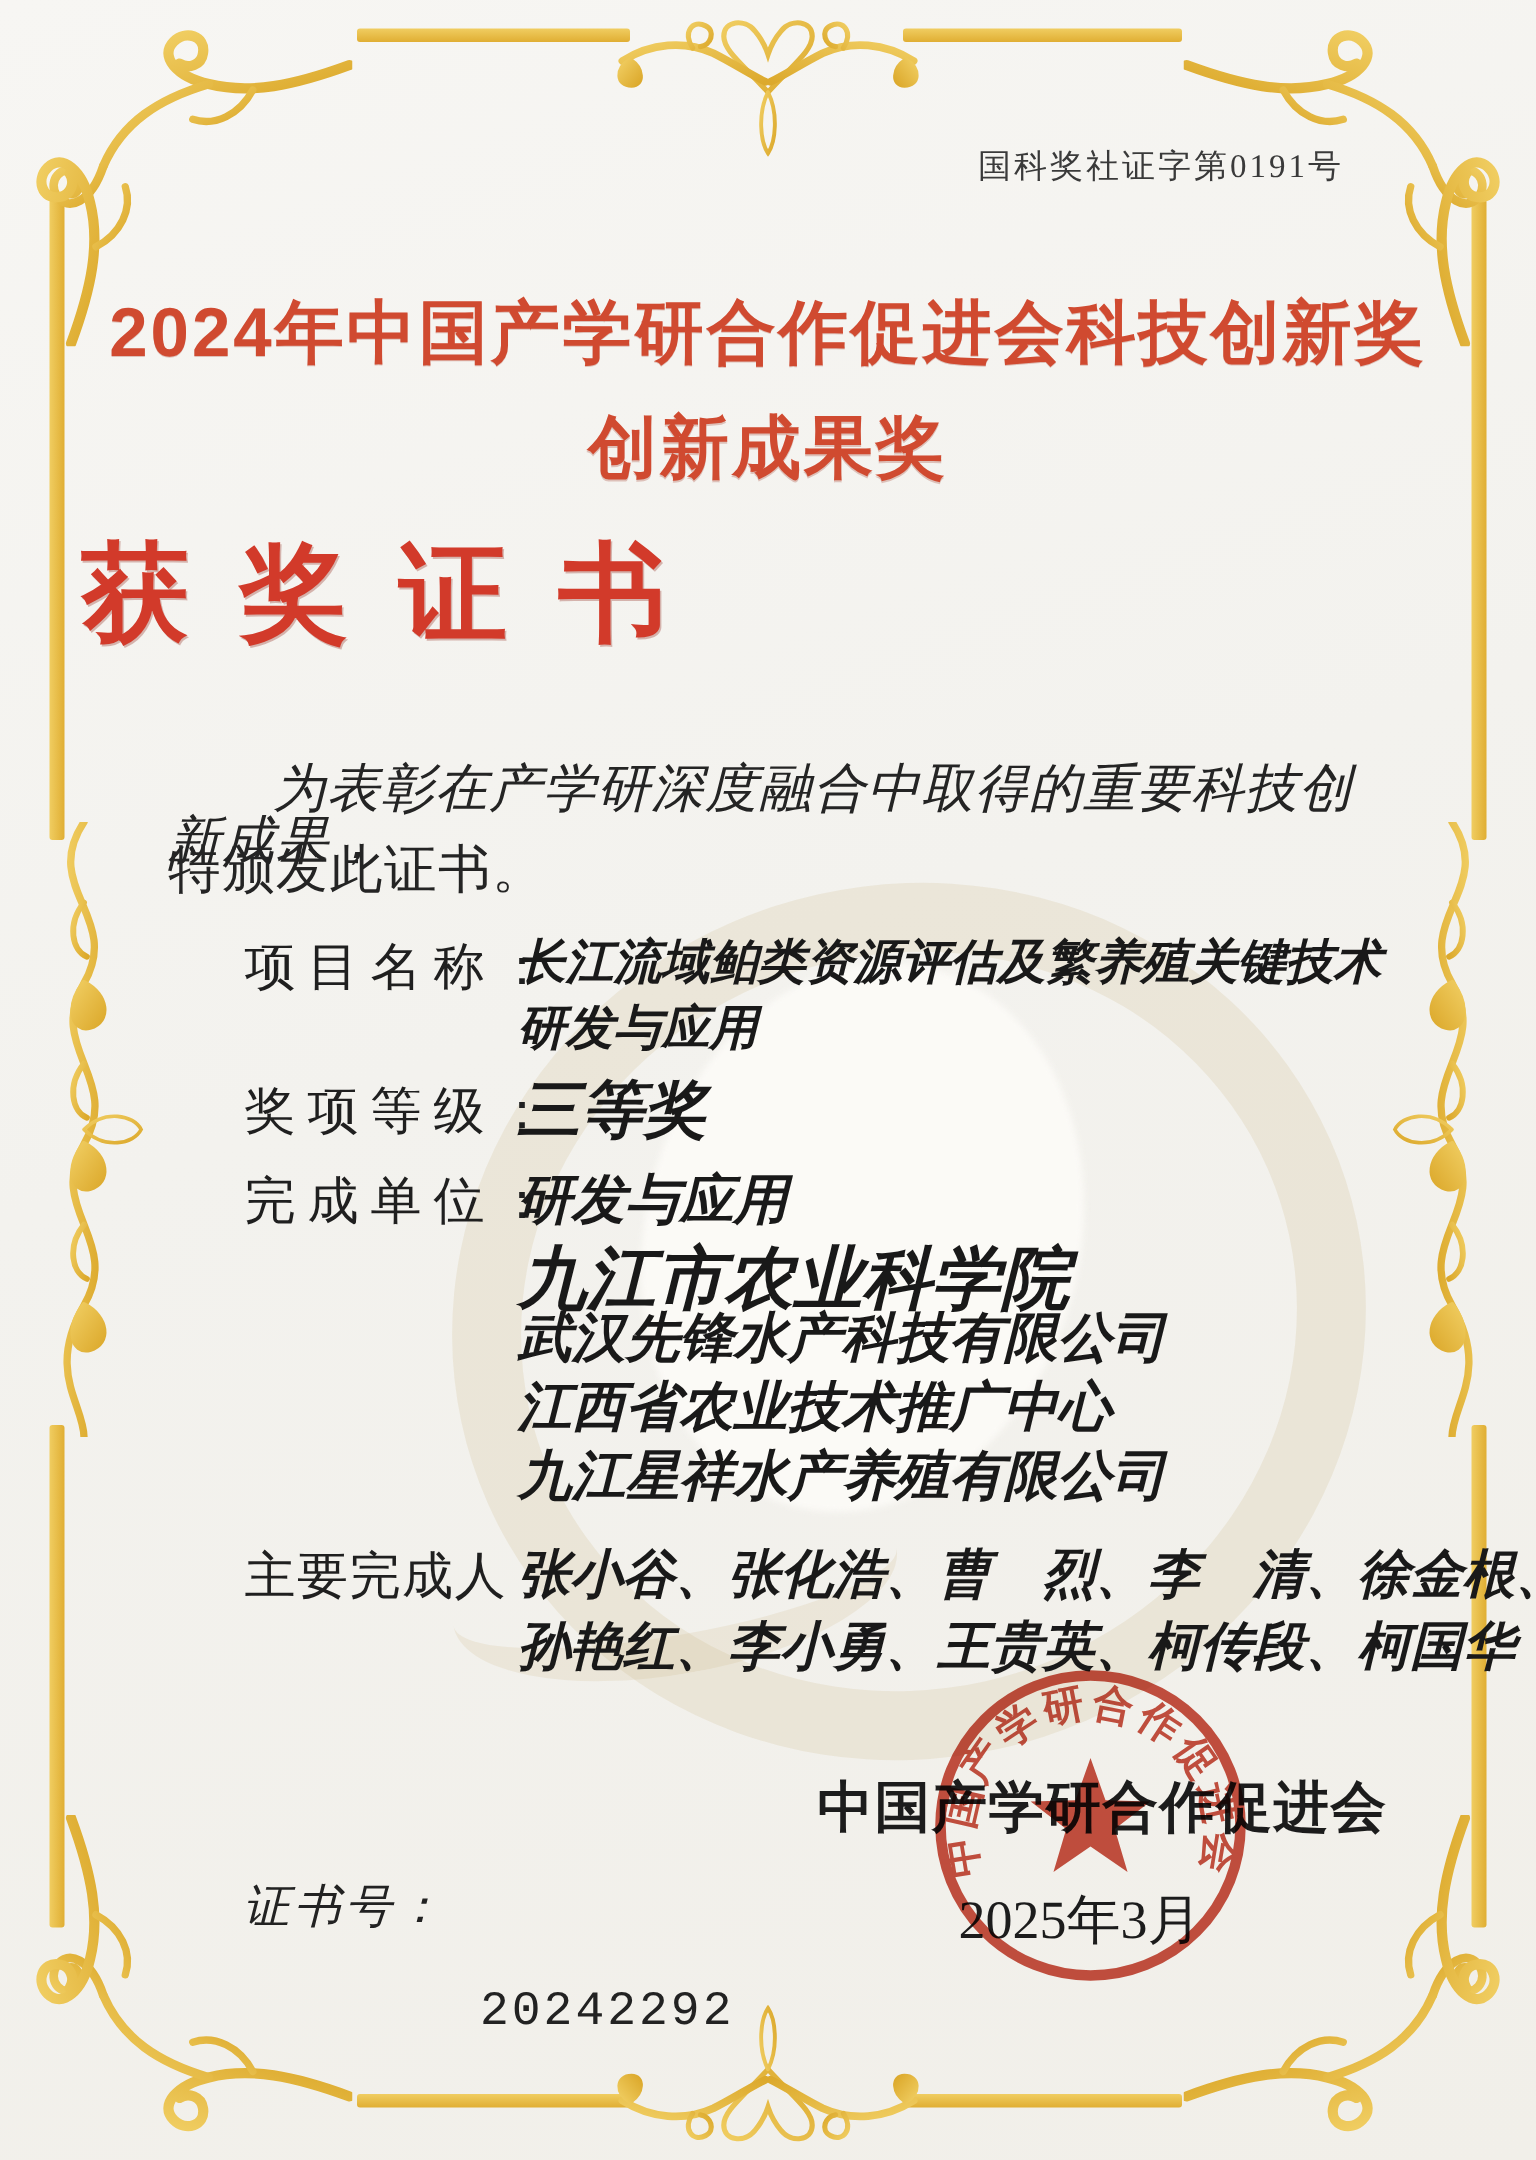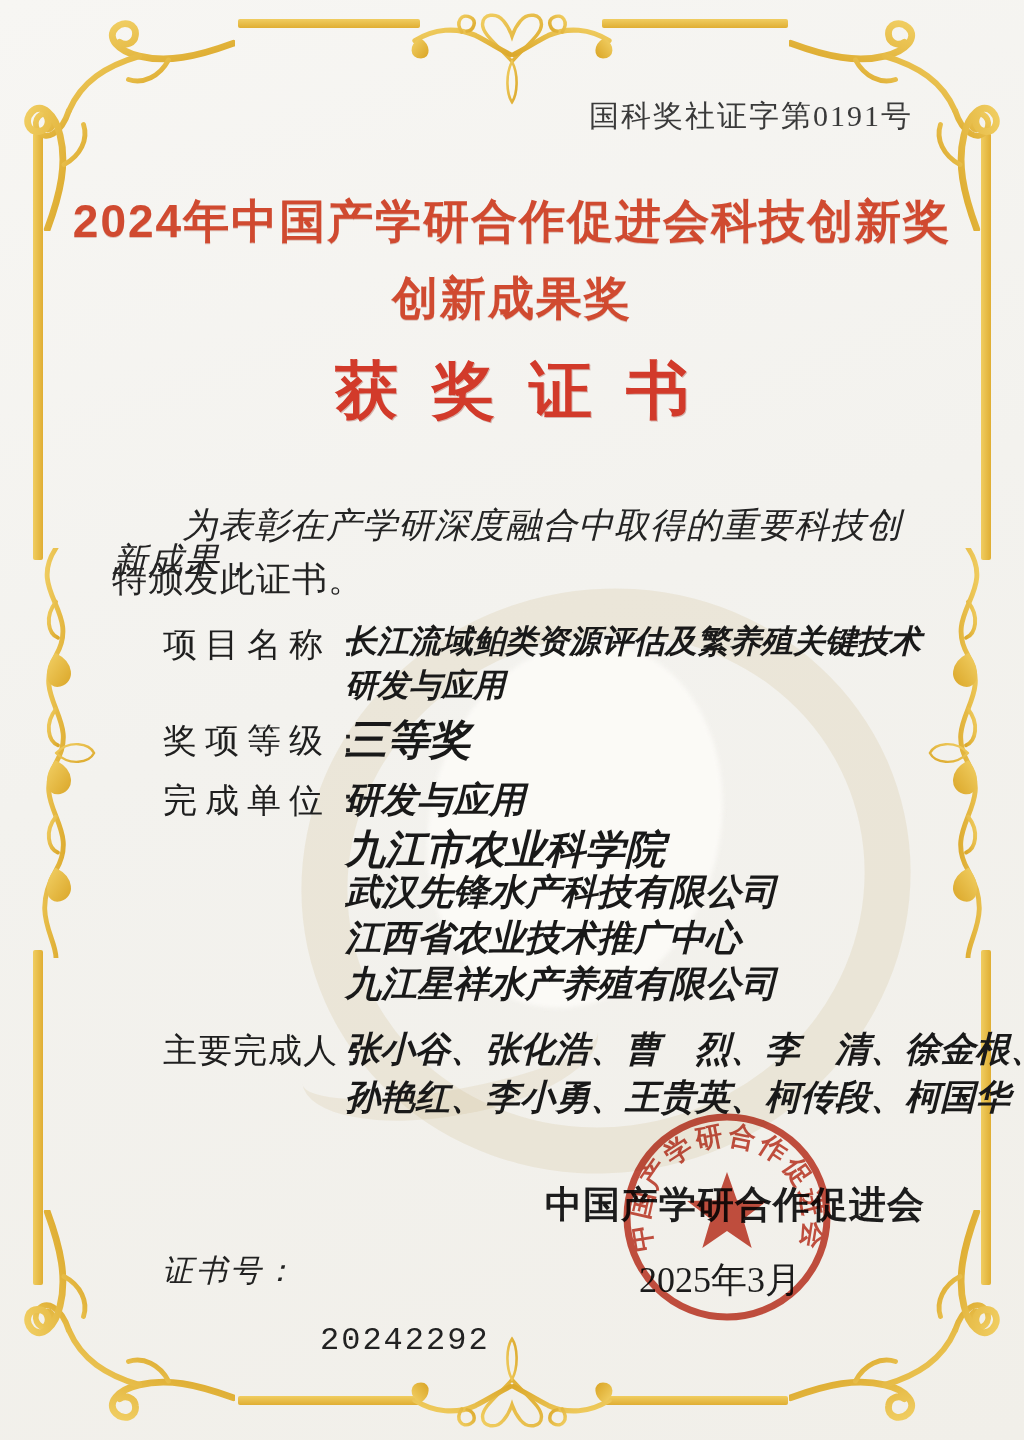--- a/index.html
+++ b/index.html
@@ -29,30 +29,30 @@
     position:absolute;left:300px;top:1000px;width:300px;height:90px;
     border-bottom:26px solid rgba(203,183,135,.18);border-radius:50%;
     transform:rotate(-10deg);z-index:0;
   }
   
   .bar{position:absolute;background:linear-gradient(180deg,#f0cd61,#e0ae33);z-index:1;border-radius:2px;}
   .bar.v{background:linear-gradient(90deg,#f0cd61,#e0ae33);}
   .corner,.orn{position:absolute;z-index:1;}
   
   .txt{position:absolute;color:#262626;z-index:2;white-space:nowrap;}
-  .reg{top:96px;right:111px;font-size:30px;letter-spacing:2px;color:#3a3a3a;text-align:right;}
+  .reg{top:96px;right:128px;font-size:22px;letter-spacing:2px;color:#3a3a3a;text-align:right;}
   .title{left:0;width:1024px;text-align:center;
     font-family:"Liberation Sans","DejaVu Sans",sans-serif;font-weight:700;
     font-size:46px;color:#d04a30;letter-spacing:2px;
     text-shadow:0 1px 0 rgba(150,40,20,.25);}
   .title.l1{top:191px;}
   .title.l2{top:268px;}
-  .maintitle{top:348px;left:0;width:1024px;text-align:center;
-    font-size:63px;font-weight:700;color:#d23a2a;
-    letter-spacing:34px;padding-left:34px;box-sizing:border-box;
+  .maintitle{top:348px;left:0;width:1024px;
+    font-size:72px;font-weight:700;color:#d23a2a;
+    letter-spacing:34px;padding-left:54px;box-sizing:border-box;
     text-shadow:1px 1px 0 rgba(140,30,15,.3);}
   .body-line{left:112px;width:802px;font-size:35px;line-height:1.0;color:#242424;letter-spacing:1px;white-space:normal;}
   .body-line.b1{top:508px;text-indent:2em;font-style:italic;}
   .body-line.b2{top:562px;}
   .label{left:163px;font-size:34px;letter-spacing:8px;color:#1f1f1f;}
   .label.wide5{letter-spacing:1px;}
   .hand{font-style:italic;font-weight:600;color:#191919;
     font-family:"Liberation Serif","DejaVu Serif",serif;}
   .val{left:345px;font-size:32px;}
   .issuer{top:1180px;left:545px;width:380px;text-align:center;font-size:37px;font-weight:600;color:#1c1c1c;letter-spacing:1px;}
@@ -164,21 +164,21 @@
 
   <div class="txt label" style="top:622px">项目名称：</div>
   <div class="txt val hand" style="top:620px">长江流域鲌类资源评估及繁养殖关键技术</div>
   <div class="txt val hand" style="top:664px">研发与应用</div>
 
   <div class="txt label" style="top:718px">奖项等级：</div>
   <div class="txt val hand" style="top:712px;font-size:42px;font-weight:700">三等奖</div>
 
   <div class="txt label" style="top:778px">完成单位：</div>
   <div class="txt val hand" style="top:776px;font-size:36px">研发与应用</div>
-  <div class="txt val hand" style="top:822px;font-size:40px">九江市农业科学院</div>
+  <div class="txt val hand" style="top:822px;font-size:46px">九江市农业科学院</div>
   <div class="txt val hand" style="top:868px;font-size:36px">武汉先锋水产科技有限公司</div>
   <div class="txt val hand" style="top:914px;font-size:36px">江西省农业技术推广中心</div>
   <div class="txt val hand" style="top:960px;font-size:36px">九江星祥水产养殖有限公司</div>
 
   <div class="txt label wide5" style="top:1028px">主要完成人：</div>
   <div class="txt val hand" style="top:1026px;font-size:35px">张小谷、张化浩、曹　烈、李　清、徐金根、</div>
   <div class="txt val hand" style="top:1074px;font-size:35px">孙艳红、李小勇、王贵英、柯传段、柯国华</div>
 
   <div class="txt issuer">中国产学研合作促进会</div>
   <div class="txt issue-date">2025年3月</div>

